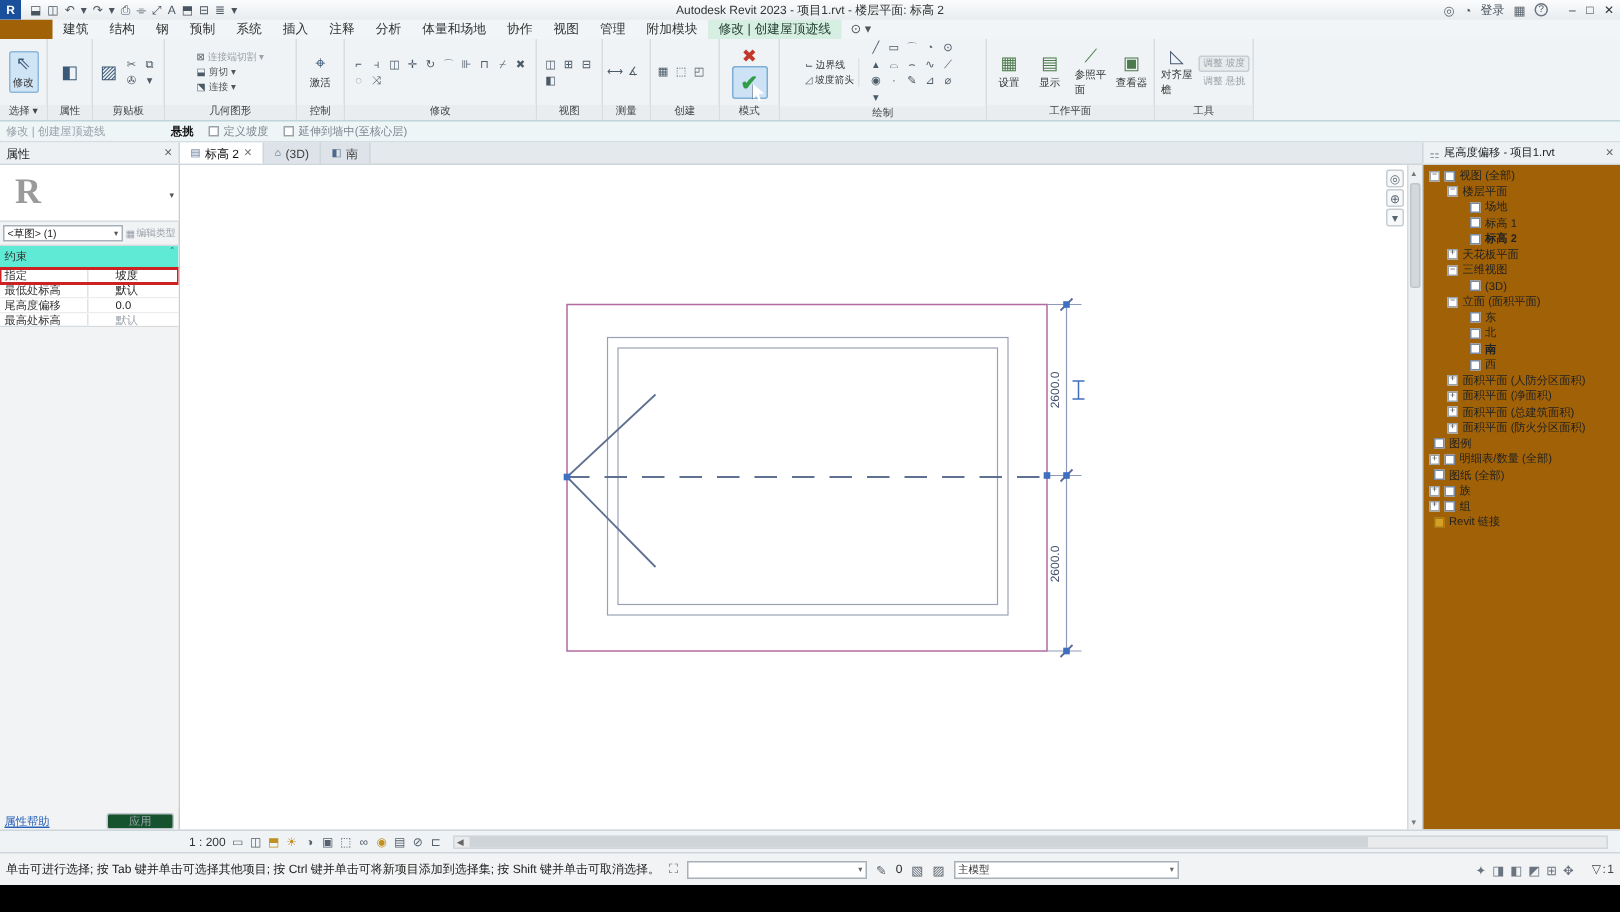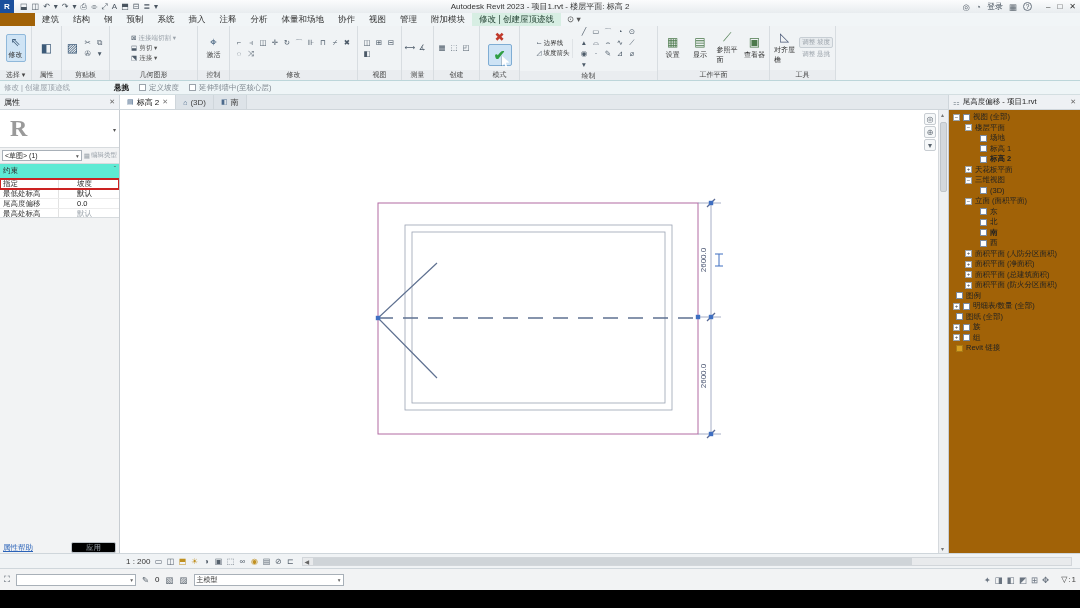--- a/index.html
+++ b/index.html
@@ -81,21 +81,21 @@
 .prow{display:flex;height:10px;align-items:center;border-bottom:1px solid #ececec;position:relative;background:#fff}
 .prow .plabel{width:58px;padding-left:3px;white-space:nowrap;overflow:hidden;color:#333}
 .prow .pvalue{flex:1;border-left:1px solid #e2e2e2;padding-left:18px;white-space:nowrap;overflow:hidden;color:#222;background:#fff;height:100%;line-height:10px}
 .prow.sec{background:#5eead4;font-weight:normal;height:15px}
 .prow.sec::after{content:"ˆ";position:absolute;right:3px;top:1px;font-size:7px;color:#555}
 .prow.gray .pvalue{color:#9aa2aa}
 .prow.red{outline:2px solid #cc2222;outline-offset:-1px;z-index:2}
 .pfill{flex:6;background:#f2f3f4}
 .pfoot{height:14px;display:flex;align-items:flex-end;padding:0 3px;gap:4px}
 .plink{color:#2a62b8;text-decoration:underline;font-size:7.5px}
-.pbtn{margin-left:auto;background:#000000;border:1px solid #c0c6cc;color:#9aa2aa;font-size:7.5px;padding:0 14px;height:11px;line-height:10px;border-radius:2px}
+.pbtn{margin-left:auto;background:#14532d;border:1px solid #c0c6cc;color:#9aa2aa;font-size:7.5px;padding:0 14px;height:11px;line-height:10px;border-radius:2px}
 
 .canvas{flex:1;background:#fff;position:relative}
 .cnv-svg{position:absolute;left:0;top:0}
 .navbar{position:absolute;right:12px;top:3px;display:flex;flex-direction:column;gap:1px;align-items:center}
 .navbar span{width:12px;height:12px;border:1px solid #c8cdd2;background:#f6f8f9;color:#5a646e;font-size:8px;line-height:11px;text-align:center;border-radius:2px}
 .vscroll{position:absolute;right:0;top:0;bottom:0;width:10px;background:#eef0f2;border-left:1px solid #d5d9dd;font-size:6px;color:#777;text-align:center}
 .vthumb{position:absolute;left:1px;right:1px;top:12px;height:70px;background:#d3d8dc;border:1px solid #bfc5ca;border-radius:2px}
 .vs-up{position:absolute;top:1px;left:2px}.vs-dn{position:absolute;bottom:1px;left:2px}
 
 .browser{width:132px;background:#a16207;border-left:1px solid #c8cdd2;font-size:7.5px;overflow:hidden;padding-top:2px}
@@ -640,20 +640,21 @@
         <span>⊘</span>
         <span>⊏</span>
       </div>
     <div class="hscroll">
       <span class="hs-l">◀</span>
       <div class="hthumb"></div>
     </div>
   </div>
 
   <div class="statusbar">
+    <span class="sb-hint">单击可进行选择; 按 Tab 键并单击可选择其他项目; 按 Ctrl 键并单击可将新项目添加到选择集; 按 Shift 键并单击可取消选择。</span>
     <span class="sb-ic">⛶</span>
     <div class="sb-combo" style="width:120px">
       <span></span>
         <span class="ar">▾</span>
     </div>
     <span class="sb-ic">✎</span>
     <span>0</span>
     <span class="sb-ic">▧</span>
     <span class="sb-ic">▨</span>
     <div class="sb-combo" style="width:150px">

